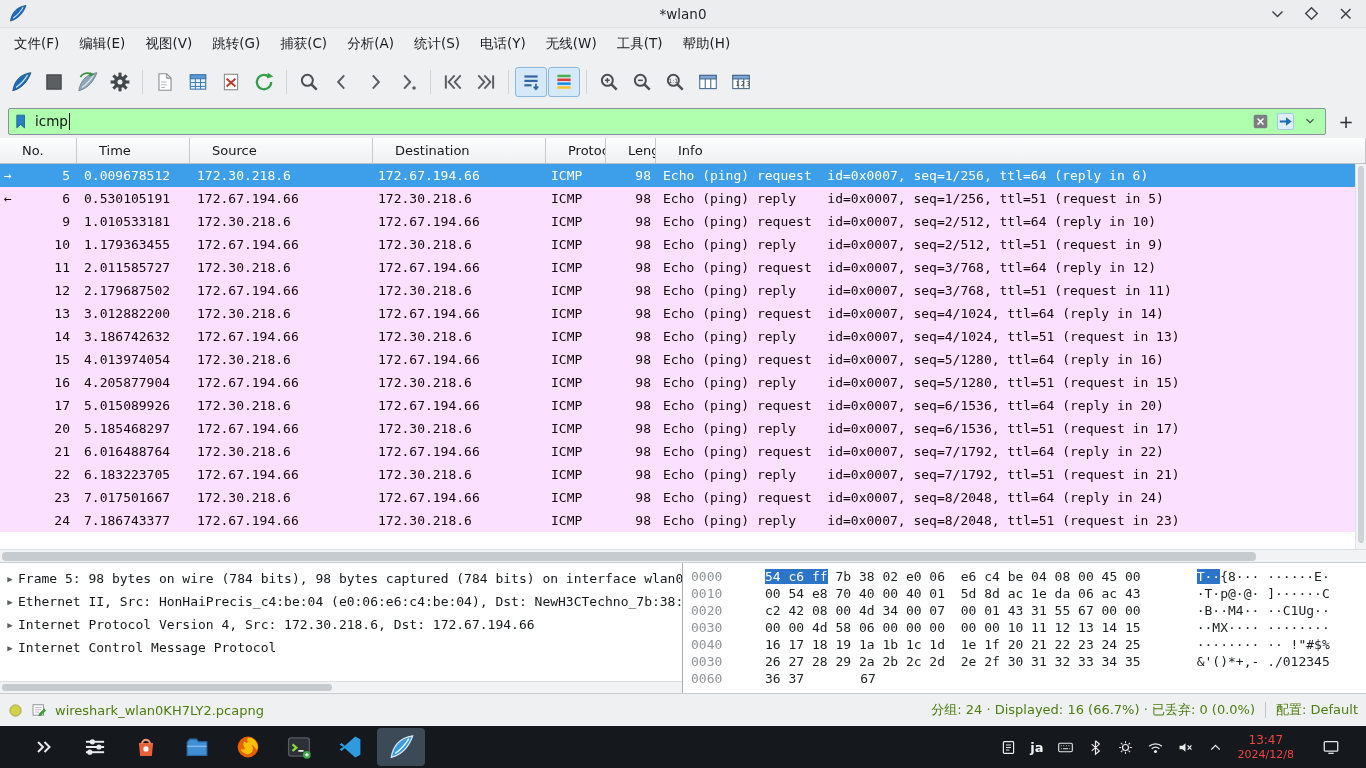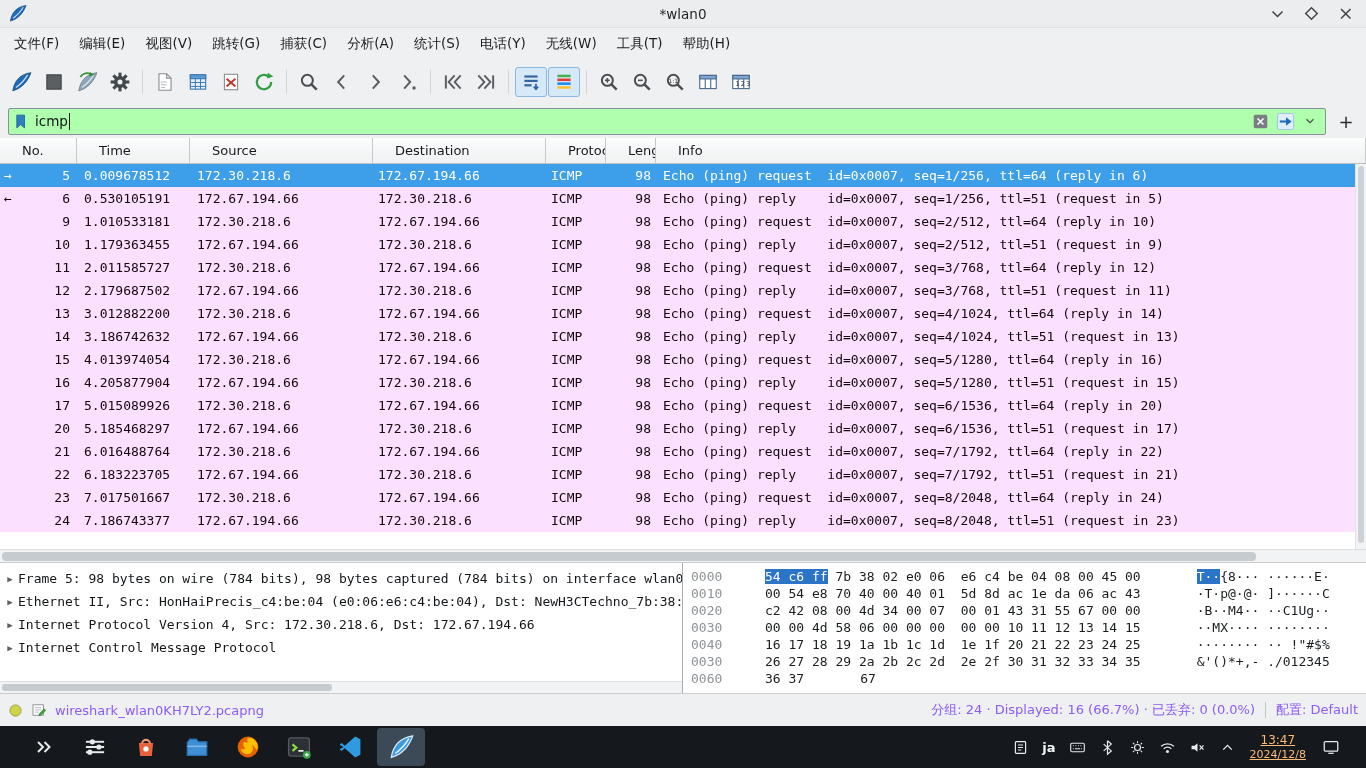--- a/index.html
+++ b/index.html
@@ -67,31 +67,31 @@
   .dscroll { height:12px; background:#f2f3f4; border-top:1px solid #dcdedf; position:relative; }
   .dthumb { position:absolute; left:2px; top:2px; width:330px; height:7px; background:#c6cbd0; border-radius:3px; }
 
   .hexpane { flex:1; padding-top:5px; font-family:"DejaVu Sans Mono","Liberation Mono",monospace; font-size:13px; overflow:hidden; }
   .hrow { display:flex; height:17px; line-height:17px; white-space:pre;gap:32px; }
   .off { width:44px; padding-left:8px; color:#8f9396; flex:0 0 auto; }
   .hx { margin-left:6px; } .asc { margin-left:24px; }
   .hsel { background:#2c74c8; color:#fff; }
 
   
-  .statusbar { height:26px; display:flex; align-items:center; background:#eff0f1; border-top:1px solid #c9cbcd; font-size:13px; color:#8b5cf6; padding:16px 8px; gap:8px; flex:0 0 auto;}
+  .statusbar { height:26px; display:flex; align-items:center; background:#eff0f1; border-top:1px solid #c9cbcd; font-size:13px; color:#4d7c0f; padding:16px 8px; gap:8px; flex:0 0 auto;}
   .sb-right { margin-left:auto; display:flex; align-items:center; gap:10px; }
   .sb-sep { width:1px; height:16px; background:#c2c4c6; }
 
   
   .taskbar { height:42px; background:#15181c; display:flex; align-items:center; padding:0 20px; color:#e8eaec; flex:0 0 auto;}
   .tile { width:48px; height:38px; display:flex; align-items:center; justify-content:center; border-radius:4px; margin-right:3px; }
   .tile.active { background:#3c4a57; }
   .tray { display:flex; align-items:center; gap:13px; margin-left:auto; margin-right:14px; }
   .im-label { font-size:13px; font-weight:bold; color:#f2f4f6; }
-  .tb-clock { font-size:12px; line-height:1.2; text-align:center; margin-right:16px; color:#fdba74;text-decoration:underline; }
+  .tb-clock { font-size:12px; line-height:1.2; text-align:center; margin-right:28px; color:#ef4444; }
   .tb-clock .date { font-size:11px; }
   .tb-monitor { margin-right:6px; display:flex; }
 </style>
 </head>
 <body>
 
 <div class="app">
 
   <div class="titlebar">
     <span class="app-icon icn">

